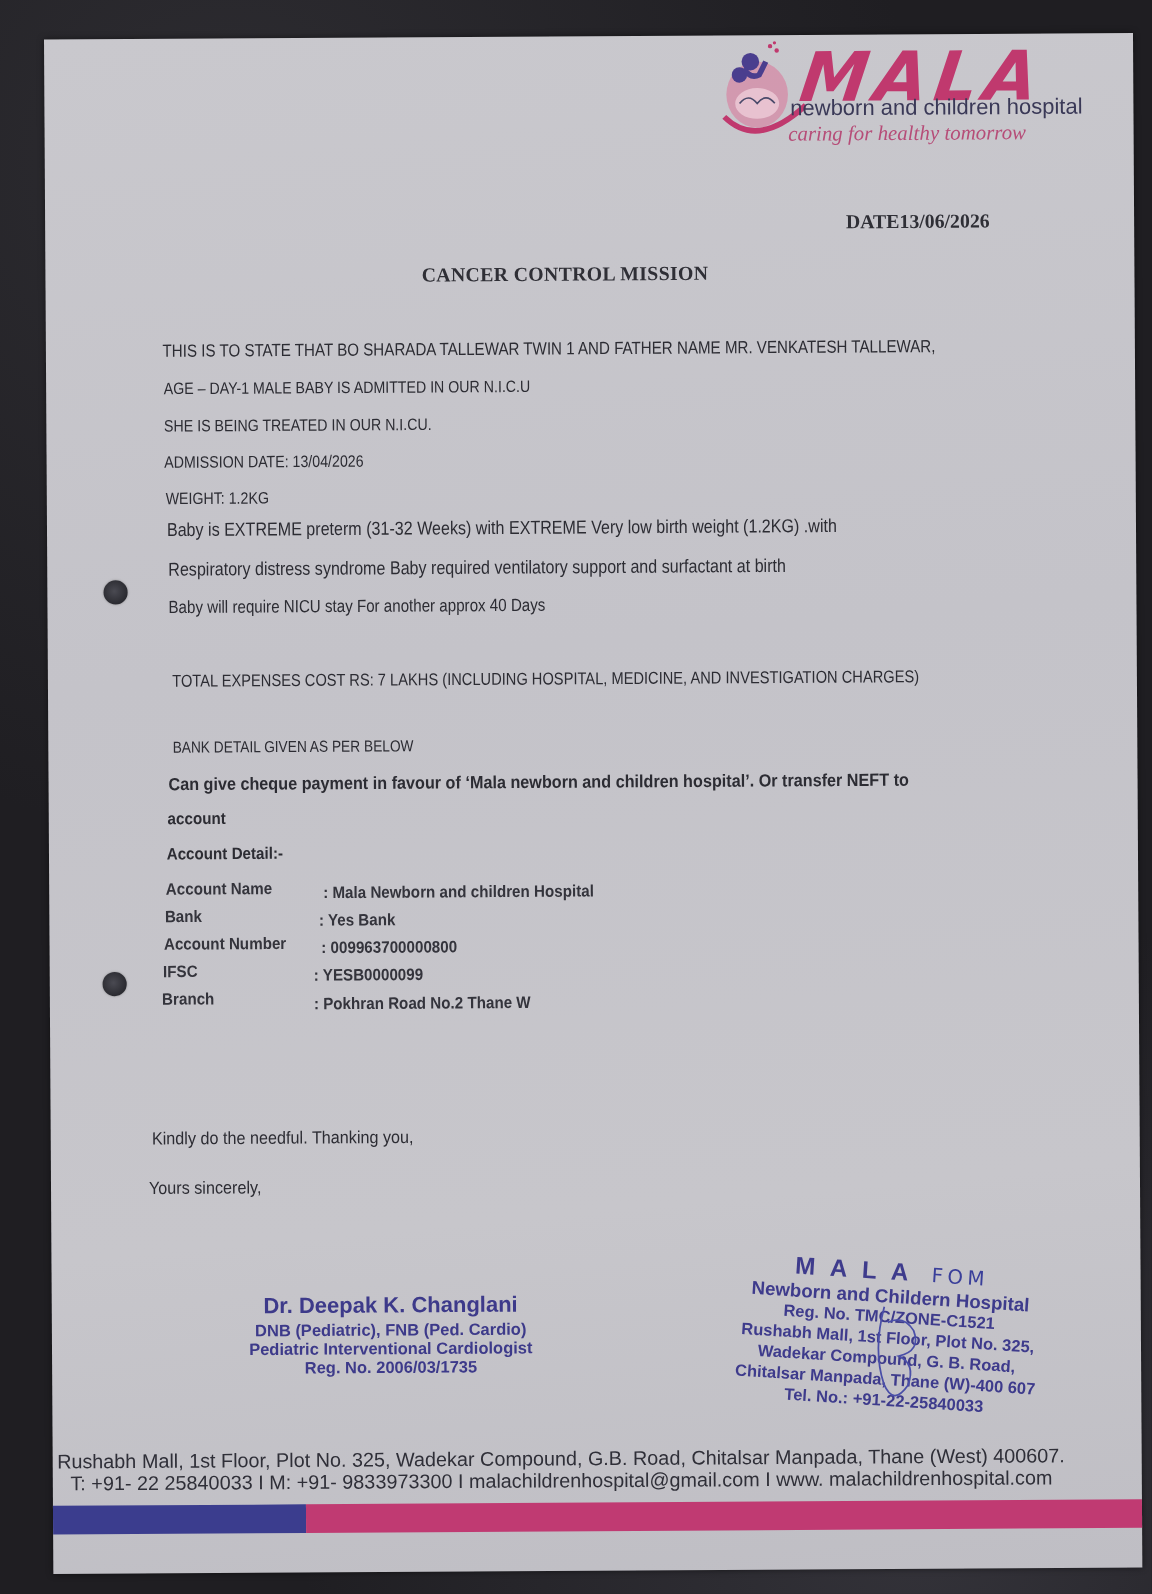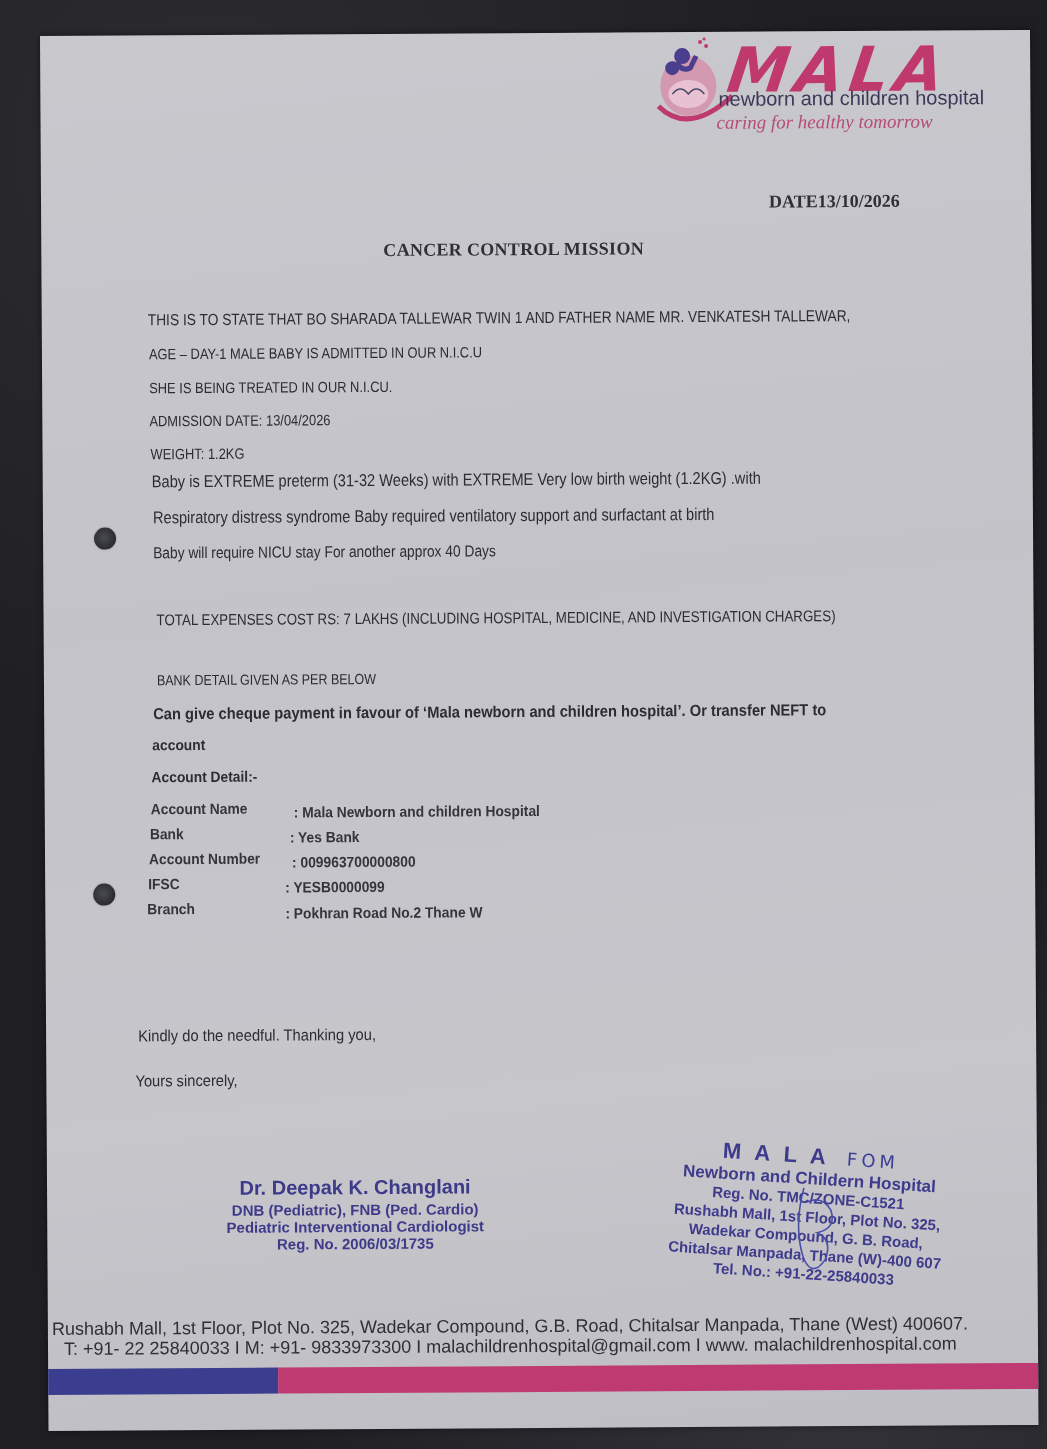--- a/index.html
+++ b/index.html
@@ -100,21 +100,21 @@
       <circle cx="48" cy="6" r="2" fill="#c0396e"></circle>
         <circle cx="54" cy="10" r="2" fill="#c0396e"></circle>
         <circle cx="52" cy="3" r="1.5" fill="#c0396e"></circle>
       <path d="M6 70 q30 30 74 -10" stroke="#c0396e" stroke-width="5" fill="none"></path>
     </svg>
     <div class="logo-word">MALA</div>
     <div class="logo-sub">newborn and children hospital</div>
     <div class="logo-tag">caring for healthy tomorrow</div>
   </div>
 
-  <div class="abs date">DATE13/10/2026</div>
+  <div class="abs date">DATE13/06/2026</div>
   <div class="abs title">CANCER CONTROL MISSION</div>
 
   <div class="abs body-text narrow" style="left:106px; top:276px; font-size:16px;">THIS IS TO STATE THAT BO SHARADA TALLEWAR TWIN 1 AND FATHER NAME MR. VENKATESH TALLEWAR,</div>
   <div class="abs body-text narrow" style="left:107px; top:310px;">AGE –  DAY-1  MALE  BABY IS ADMITTED IN OUR N.I.C.U</div>
   <div class="abs body-text narrow" style="left:107px; top:344px;">SHE IS BEING TREATED IN OUR N.I.CU.</div>
   <div class="abs body-text narrow" style="left:107px; top:377px;">ADMISSION DATE: 13/04/2026</div>
   <div class="abs body-text narrow" style="left:108px; top:410px;">WEIGHT: 1.2KG</div>
   <div class="abs body-text narrow" style="left:109px; top:437px; font-size:17px;">Baby  is  EXTREME  preterm  (31-32  Weeks)  with  EXTREME  Very  low  birth  weight     (1.2KG)  .with</div>
   <div class="abs body-text narrow" style="left:110px; top:473px; font-size:17px;">Respiratory distress syndrome Baby required ventilatory support and surfactant at birth</div>
   <div class="abs body-text narrow" style="left:110px; top:509px; font-size:16px;">Baby will require NICU stay For another approx 40 Days</div>

